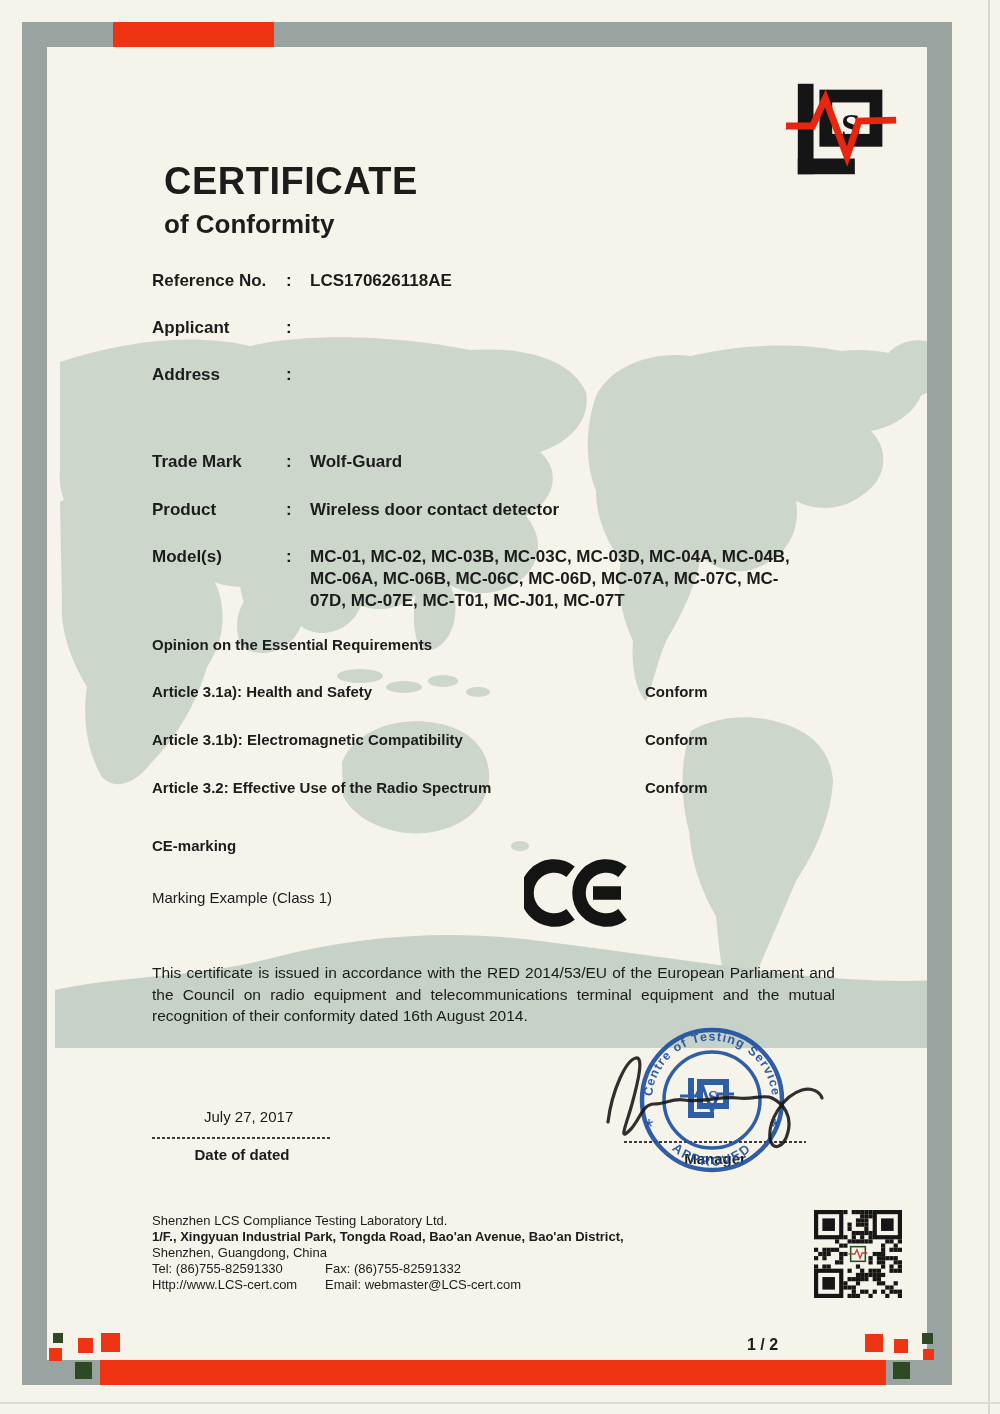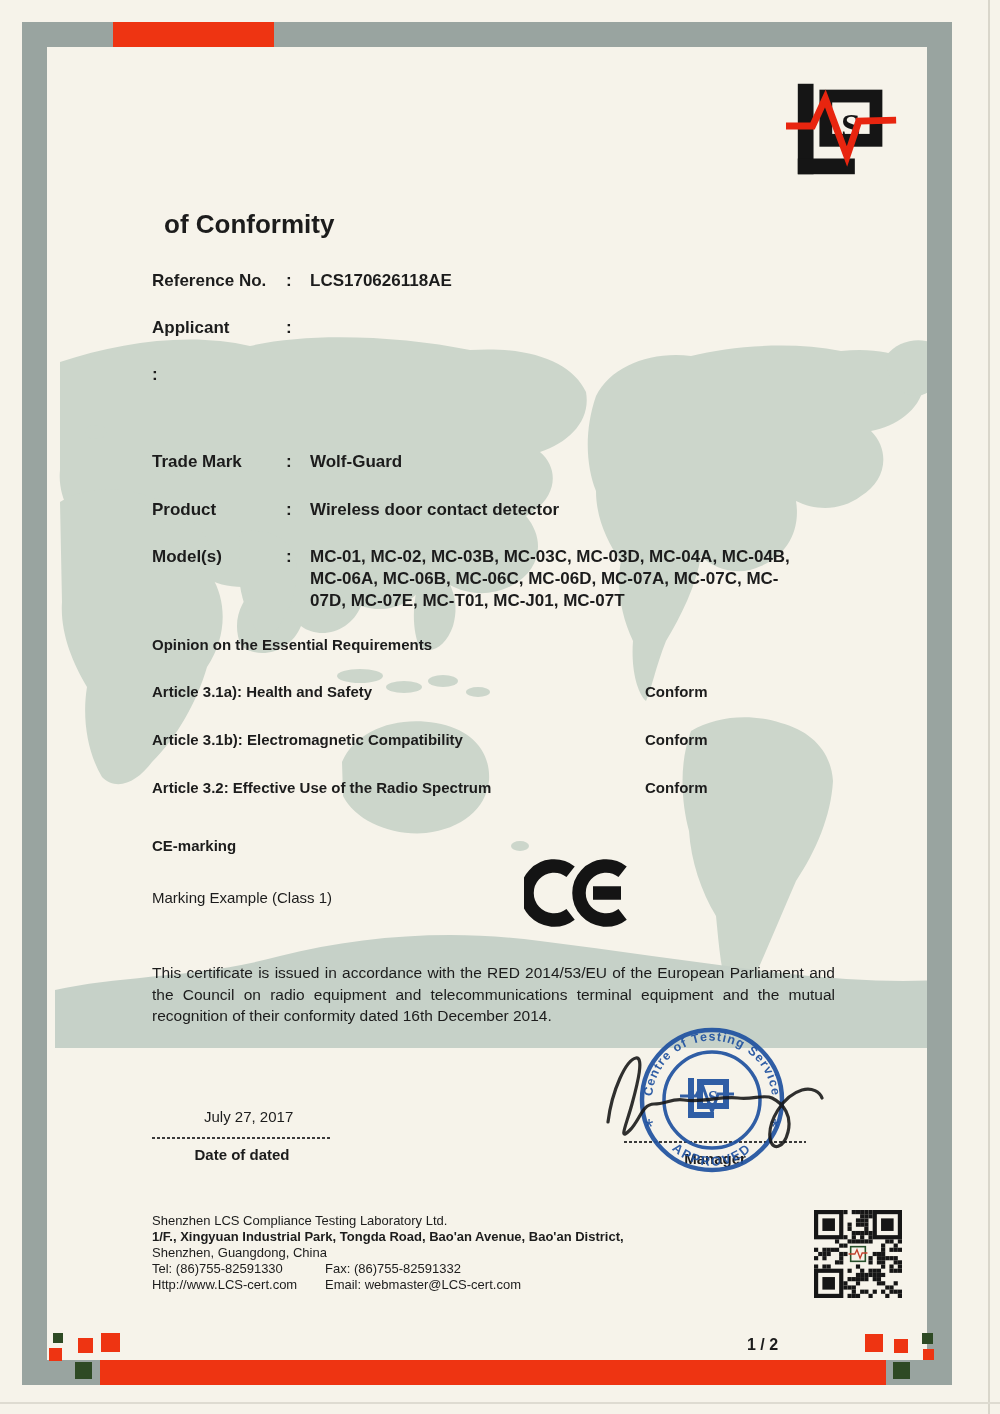--- a/index.html
+++ b/index.html
@@ -77,32 +77,34 @@
   <div class="sq green" style="left:893px;top:1362px;width:17px;height:17px;"></div>
 
   <svg class="abs" style="left:786px;top:70px;" width="118" height="118" viewBox="0 0 120 120">
     <rect x="12" y="14" width="16" height="92" fill="#151515"></rect>
     <rect x="12" y="90" width="58" height="16" fill="#151515"></rect>
     <rect x="40.5" y="26.5" width="51" height="45" fill="none" stroke="#151515" stroke-width="13"></rect>
     <text x="66" y="62" font-family="Liberation Serif, serif" font-size="36" font-weight="bold" fill="#151515" text-anchor="middle" dominant-baseline="middle">S</text>
     <polyline points="0,57 27,57 40,29 62,88 74,52 112,51" fill="none" stroke="#e8250f" stroke-width="7" stroke-linejoin="miter"></polyline>
   </svg>
 
+  <div class="title">CERTIFICATE</div>
   <div class="subtitle">of Conformity</div>
 
   <div class="field" style="top:270px;">
     <span>Reference No.</span>
     <span>:</span>
     <span>LCS170626118AE</span>
   </div>
   <div class="field" style="top:317px;">
     <span>Applicant</span>
     <span>:</span>
   </div>
   <div class="field" style="top:364px;">
+    <span>Address</span>
     <span>:</span>
   </div>
   <div class="field" style="top:451px;">
     <span>Trade Mark</span>
     <span>:</span>
     <span>Wolf-Guard</span>
   </div>
   <div class="field" style="top:499px;">
     <span>Product</span>
     <span>:</span>
@@ -128,21 +130,21 @@
   <div class="heading" style="top:837px;">CE-marking</div>
   <div class="heading regular" style="top:889px;">Marking Example (Class 1)</div>
 
   <svg class="abs" style="left:524px;top:857px;" width="112" height="72" viewBox="0 0 112 72">
     <path d="M 46.6,14.7 A 27 27 0 1 0 46.6,57.3" fill="none" stroke="#141414" stroke-width="13.5"></path>
     <path d="M 98.6,14.7 A 27 27 0 1 0 98.6,57.3" fill="none" stroke="#141414" stroke-width="13.5"></path>
     <path d="M 69,36 L 97,36" fill="none" stroke="#141414" stroke-width="13.5"></path>
   </svg>
   <span class="sr">CE</span>
 
-  <div class="statement">This certificate is issued in accordance with the RED 2014/53/EU of the European Parliament and the Council on radio equipment and telecommunications terminal equipment and the mutual recognition of their conformity dated 16th December 2014.</div>
+  <div class="statement">This certificate is issued in accordance with the RED 2014/53/EU of the European Parliament and the Council on radio equipment and telecommunications terminal equipment and the mutual recognition of their conformity dated 16th August 2014.</div>
 
   <div class="abs regular" style="left:204px;top:1108px;font-size:15px;">July 27, 2017</div>
   <div class="dotline" style="left:152px;top:1137px;width:180px;"></div>
   <div class="abs centered" style="left:152px;top:1146px;width:180px;font-size:15px;font-weight:bold;">Date of dated</div>
 
   <div class="dotline" style="left:624px;top:1141px;width:182px;"></div>
   <div class="abs centered" style="left:624px;top:1150px;width:182px;font-size:15px;font-weight:bold;">Manager</div>
 
   <svg class="abs" style="left:592px;top:1012px;" width="260" height="180" viewBox="0 0 260 180">
     <g stroke="#2052a0" fill="none" opacity="0.92">

